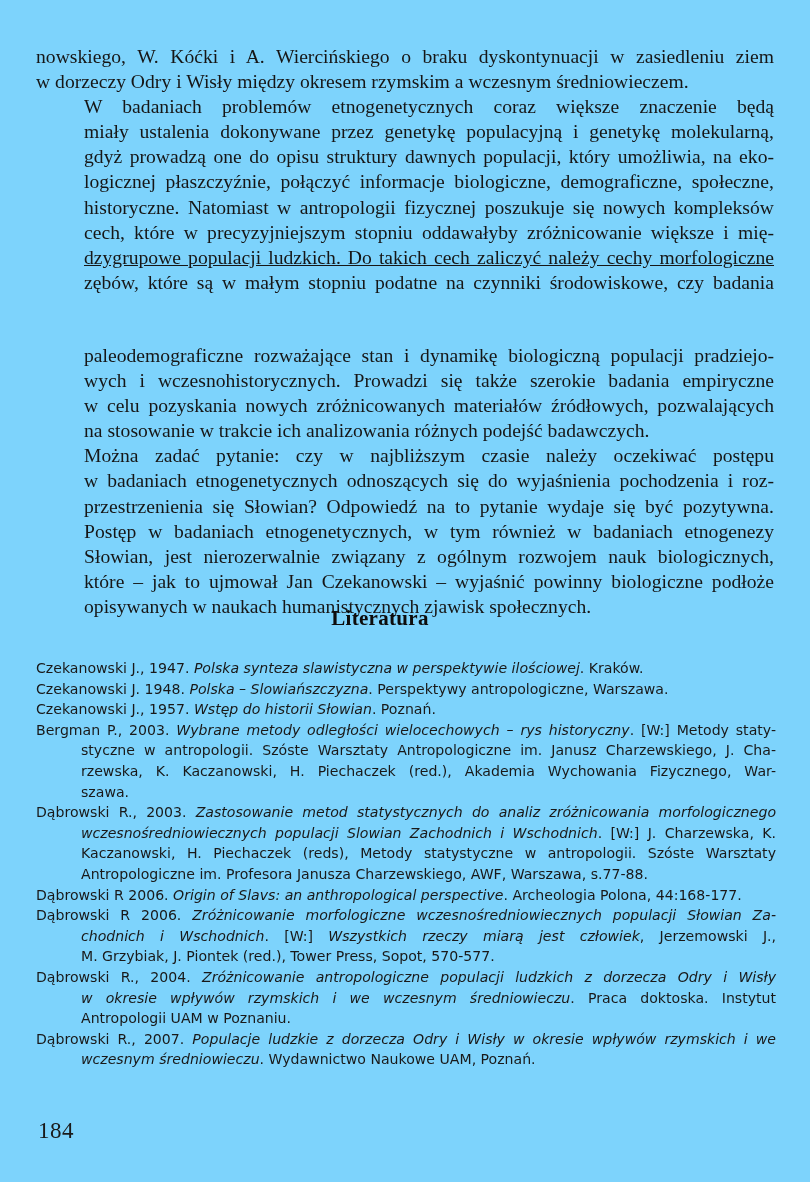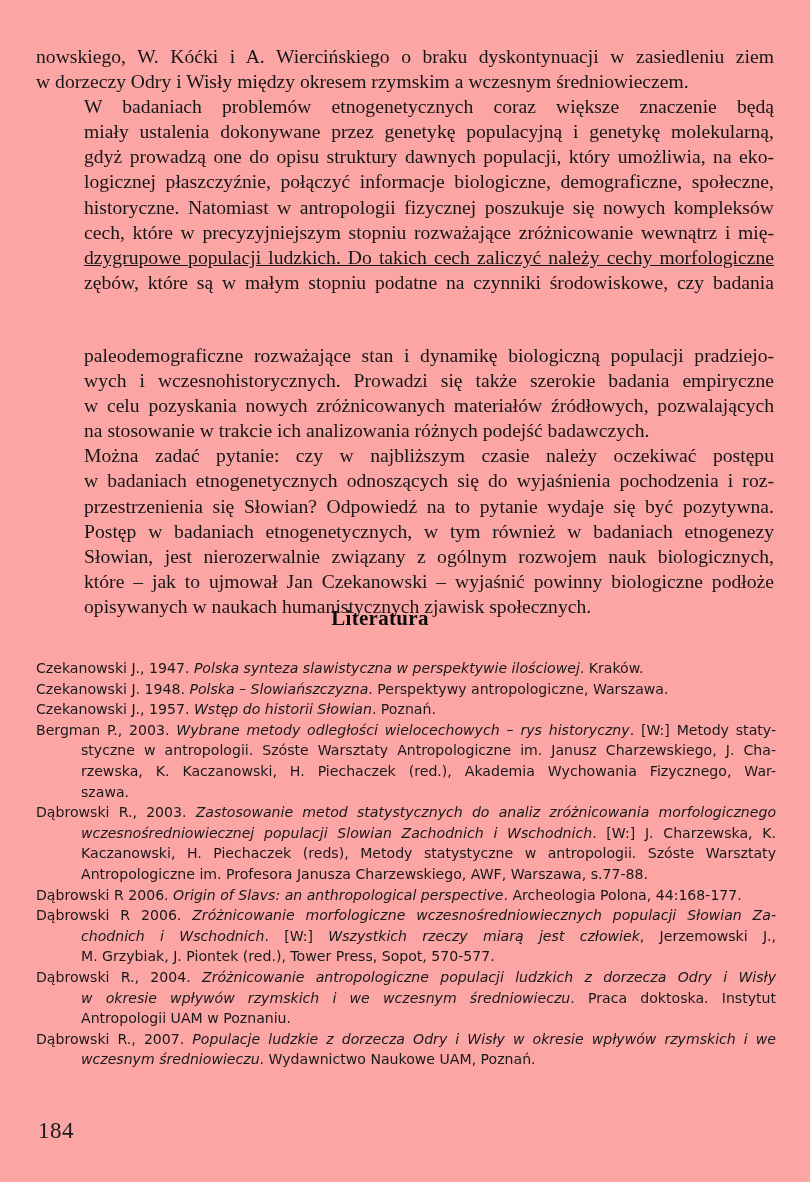--- a/index.html
+++ b/index.html
@@ -9,21 +9,21 @@
     background: #ffffff;
   }
   body {
     font-family: "Liberation Serif", "DejaVu Serif", serif;
     color: #141414;
   }
   .page {
     position: relative;
     width: 810px;
     height: 1182px;
-    background: #fca5a5;
+    background: #7dd3fc;
     overflow: hidden;
     box-sizing: border-box;
   }
 
   
   .body-block {
     position: absolute;
     left: 36px;
     top: 44px;
     width: 738px;
@@ -107,21 +107,21 @@
       <p class="para">
         <span class="ln" style="text-align: justify; text-align-last: justify; white-space: normal;">nowskiego, W. Kóćki i A. Wiercińskiego o braku dyskontynuacji w zasiedleniu ziem</span>
         <span class="ln">w dorzeczy Odry i Wisły między okresem rzymskim a wczesnym średniowieczem.</span>
       </p>
       <p class="para indented">
         <span class="ln" style="text-indent: 48px; text-align: justify; text-align-last: justify; white-space: normal;">W badaniach problemów etnogenetycznych coraz większe znaczenie będą</span>
         <span class="ln" style="text-align: justify; text-align-last: justify; white-space: normal;">miały ustalenia dokonywane przez genetykę populacyjną i genetykę molekularną,</span>
         <span class="ln" style="text-align: justify; text-align-last: justify; white-space: normal;">gdyż prowadzą one do opisu struktury dawnych populacji, który umożliwia, na eko-</span>
         <span class="ln" style="text-align: justify; text-align-last: justify; white-space: normal;">logicznej płaszczyźnie, połączyć informacje biologiczne, demograficzne, społeczne,</span>
         <span class="ln" style="text-align: justify; text-align-last: justify; white-space: normal;">historyczne. Natomiast w antropologii fizycznej poszukuje się nowych kompleksów</span>
-        <span class="ln" style="text-align: justify; text-align-last: justify; white-space: normal;">cech, które w precyzyjniejszym stopniu rozważające zróżnicowanie wewnątrz i mię-</span>
+        <span class="ln" style="text-align: justify; text-align-last: justify; white-space: normal;">cech, które w precyzyjniejszym stopniu oddawałyby zróżnicowanie większe i mię-</span>
         <span class="ln" style="text-align: justify; text-align-last: justify; white-space: normal; text-decoration: underline;">dzygrupowe populacji ludzkich. Do takich cech zaliczyć należy cechy morfologiczne</span>
         <span class="ln" style="text-align: justify; text-align-last: justify; white-space: normal;">zębów, które są w małym stopniu podatne na czynniki środowiskowe, czy badania</span>
         <span class="ln" style="text-align: justify; text-align-last: justify; white-space: normal; margin-top: 48px;">paleodemograficzne rozważające stan i dynamikę biologiczną populacji pradziejo-</span>
         <span class="ln" style="text-align: justify; text-align-last: justify; white-space: normal;">wych i wczesnohistorycznych. Prowadzi się także szerokie badania empiryczne</span>
         <span class="ln" style="text-align: justify; text-align-last: justify; white-space: normal;">w celu pozyskania nowych zróżnicowanych materiałów źródłowych, pozwalających</span>
         <span class="ln">na stosowanie w trakcie ich analizowania różnych podejść badawczych.</span>
       </p>
       <p class="para indented">
         <span class="ln" style="text-indent: 48px; text-align: justify; text-align-last: justify; white-space: normal;">Można zadać pytanie: czy w najbliższym czasie należy oczekiwać postępu</span>
         <span class="ln" style="text-align: justify; text-align-last: justify; white-space: normal;">w badaniach etnogenetycznych odnoszących się do wyjaśnienia pochodzenia i roz-</span>
@@ -146,21 +146,21 @@
         <span class="ln"><span>Czekanowski J., 1957. </span><span class="it">Wstęp do historii Słowian</span><span>. Poznań.</span></span>
       </div>
       <div class="ref">
         <span class="ln" style="white-space: normal; text-align: justify; text-align-last: justify;"><span>Bergman P., 2003. </span><span class="it">Wybrane metody odległości wielocechowych – rys historyczny</span><span>. [W:] Metody staty-</span></span>
         <span class="ln cont" style="white-space: normal; text-align: justify; text-align-last: justify;"><span>styczne w antropologii. Szóste Warsztaty Antropologiczne im. Janusz Charzewskiego, J. Cha-</span></span>
         <span class="ln cont" style="white-space: normal; text-align: justify; text-align-last: justify;"><span>rzewska, K. Kaczanowski, H. Piechaczek (red.), Akademia Wychowania Fizycznego, War-</span></span>
         <span class="ln cont"><span>szawa.</span></span>
       </div>
       <div class="ref">
         <span class="ln" style="white-space: normal; text-align: justify; text-align-last: justify;"><span>Dąbrowski R., 2003. </span><span class="it">Zastosowanie metod statystycznych do analiz zróżnicowania morfologicznego</span></span>
-        <span class="ln cont" style="white-space: normal; text-align: justify; text-align-last: justify;"><span class="it">wczesnośredniowiecznej populacji Slowian Zachodnich i Wschodnich</span><span>. [W:] J. Charzewska, K.</span></span>
+        <span class="ln cont" style="white-space: normal; text-align: justify; text-align-last: justify;"><span class="it">wczesnośredniowiecznych populacji Slowian Zachodnich i Wschodnich</span><span>. [W:] J. Charzewska, K.</span></span>
         <span class="ln cont" style="white-space: normal; text-align: justify; text-align-last: justify;"><span>Kaczanowski, H. Piechaczek (reds), Metody statystyczne w antropologii. Szóste Warsztaty</span></span>
         <span class="ln cont"><span>Antropologiczne im. Profesora Janusza Charzewskiego, AWF, Warszawa, s.77-88.</span></span>
       </div>
       <div class="ref">
         <span class="ln"><span>Dąbrowski R 2006. </span><span class="it">Origin of Slavs: an anthropological perspective</span><span>. Archeologia Polona, 44:168-177.</span></span>
       </div>
       <div class="ref">
         <span class="ln" style="white-space: normal; text-align: justify; text-align-last: justify;"><span>Dąbrowski R 2006. </span><span class="it">Zróżnicowanie morfologiczne wczesnośredniowiecznych populacji Słowian Za-</span></span>
         <span class="ln cont" style="white-space: normal; text-align: justify; text-align-last: justify;"><span class="it">chodnich i Wschodnich</span><span>. [W:] </span><span class="it">Wszystkich rzeczy miarą jest człowiek</span><span>, Jerzemowski J.,</span></span>
         <span class="ln cont"><span>M. Grzybiak, J. Piontek (red.), Tower Press, Sopot, 570-577.</span></span>

